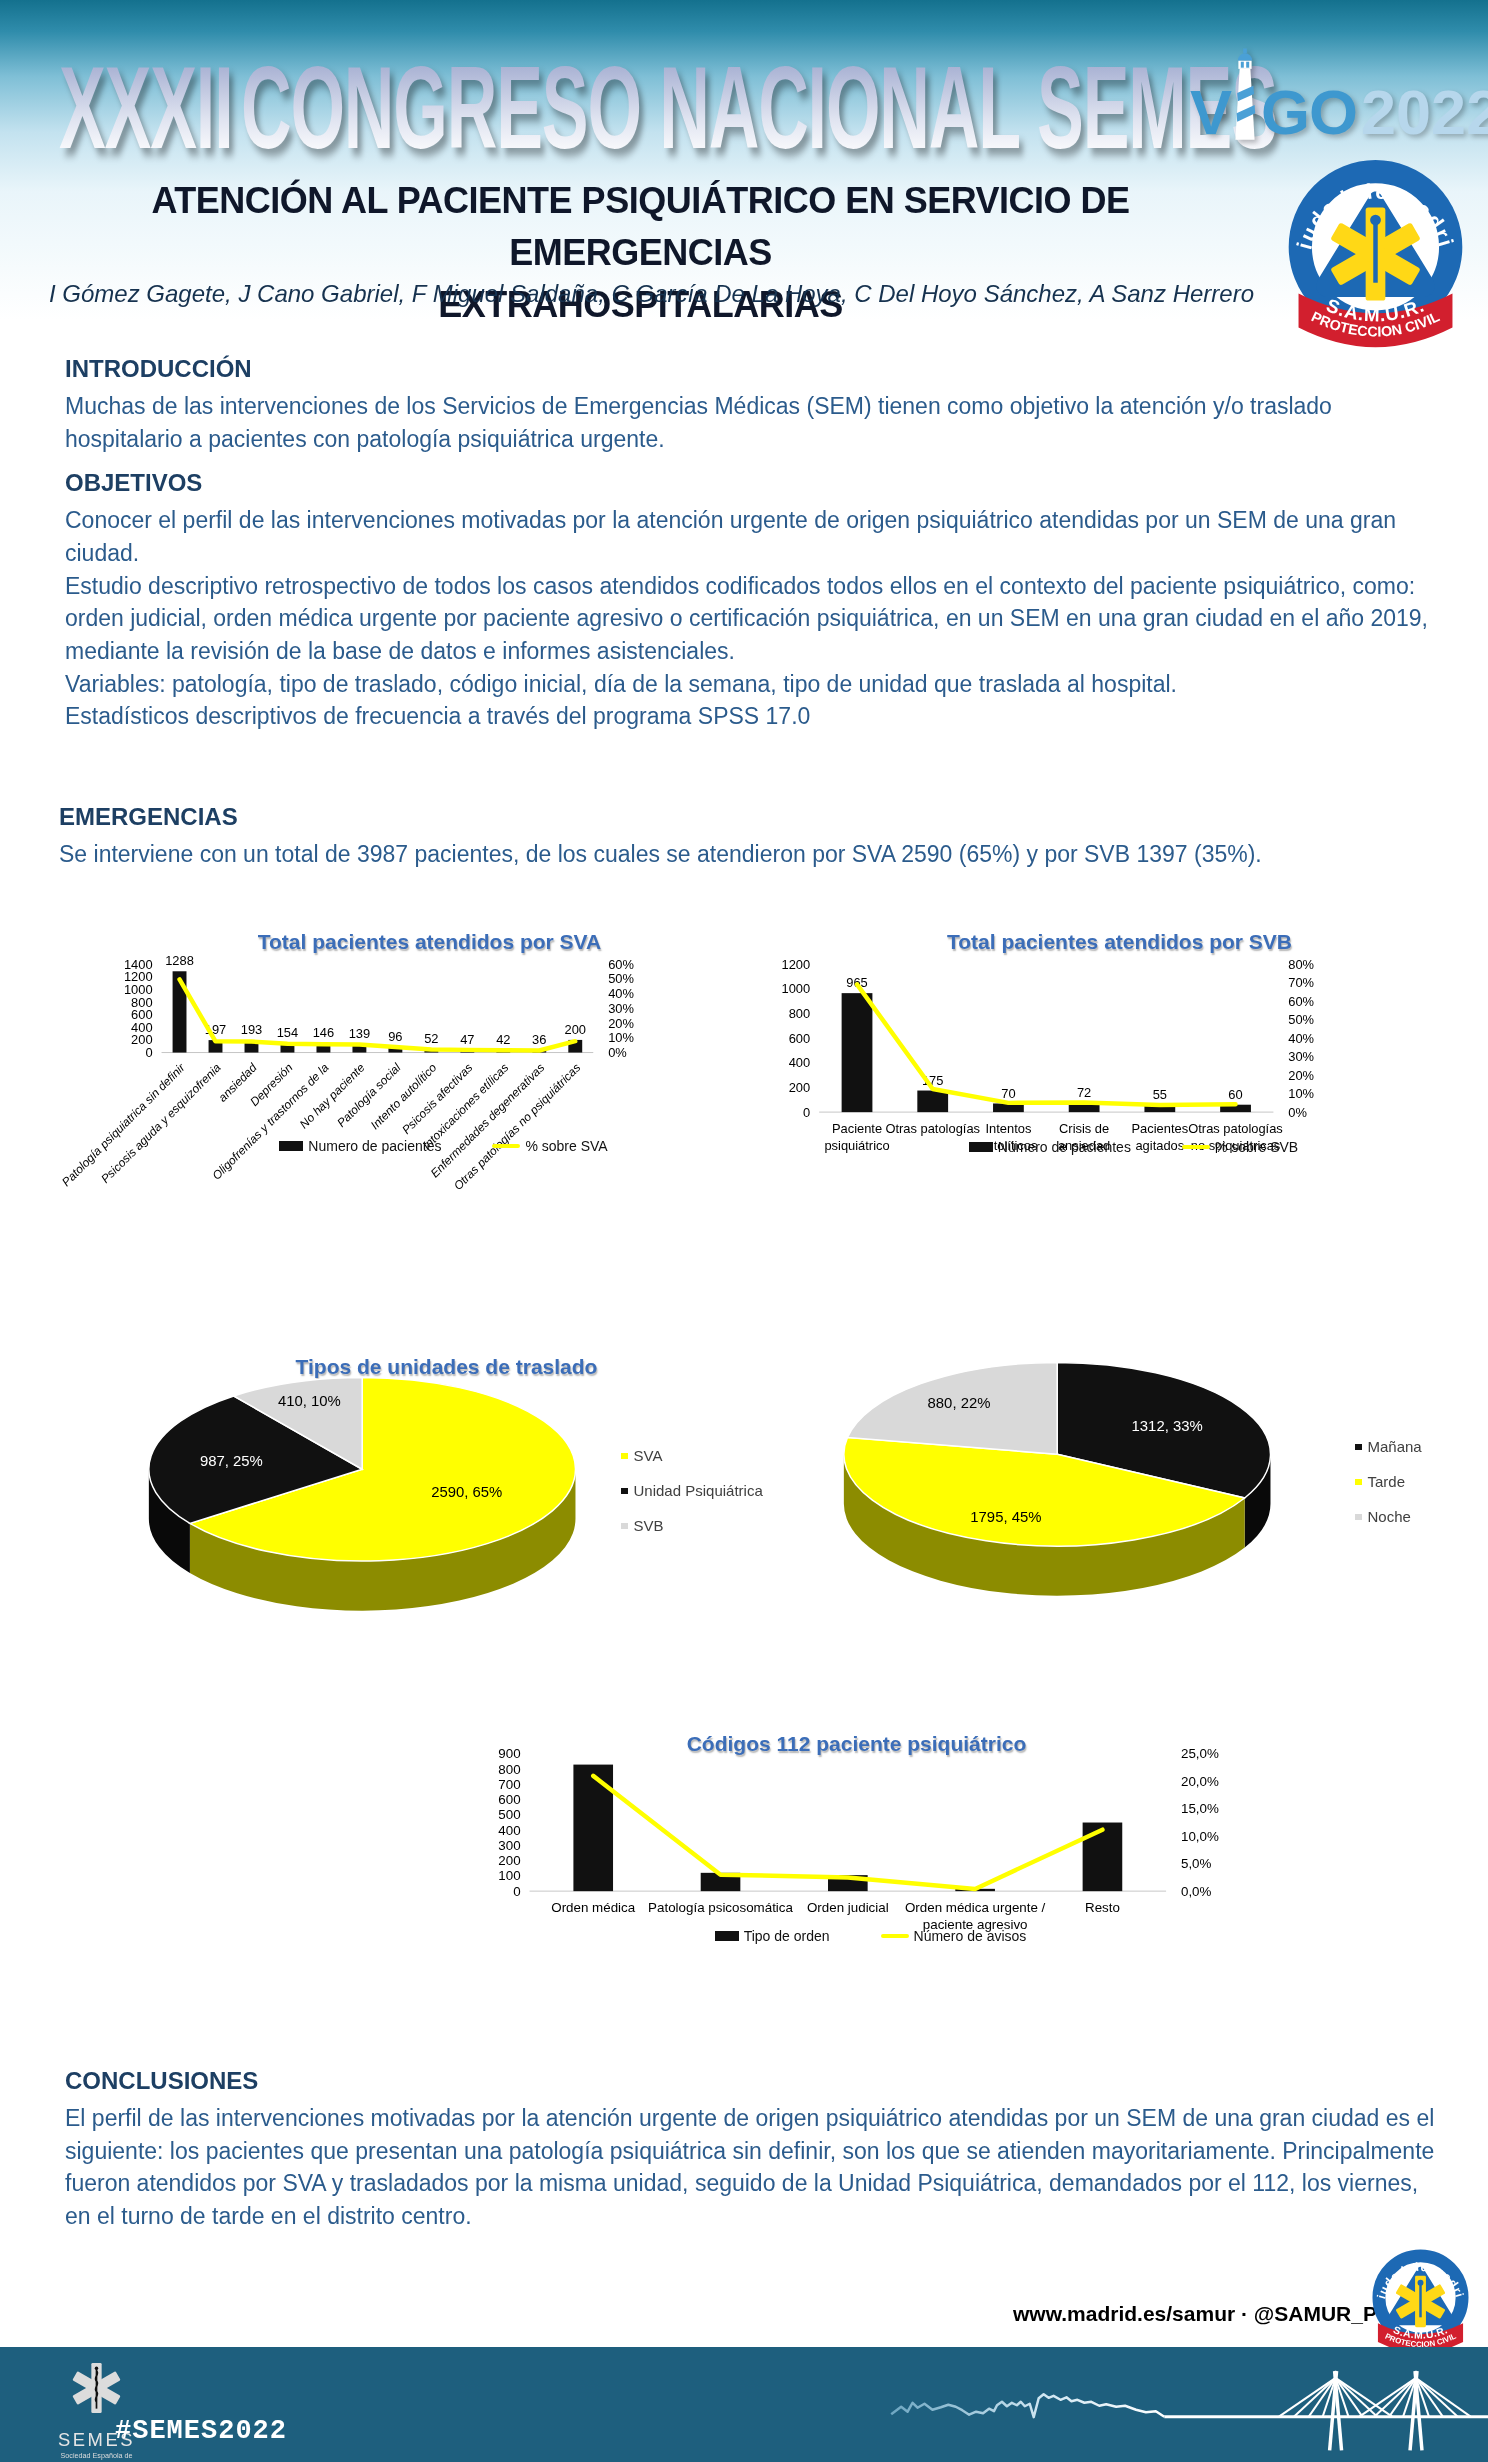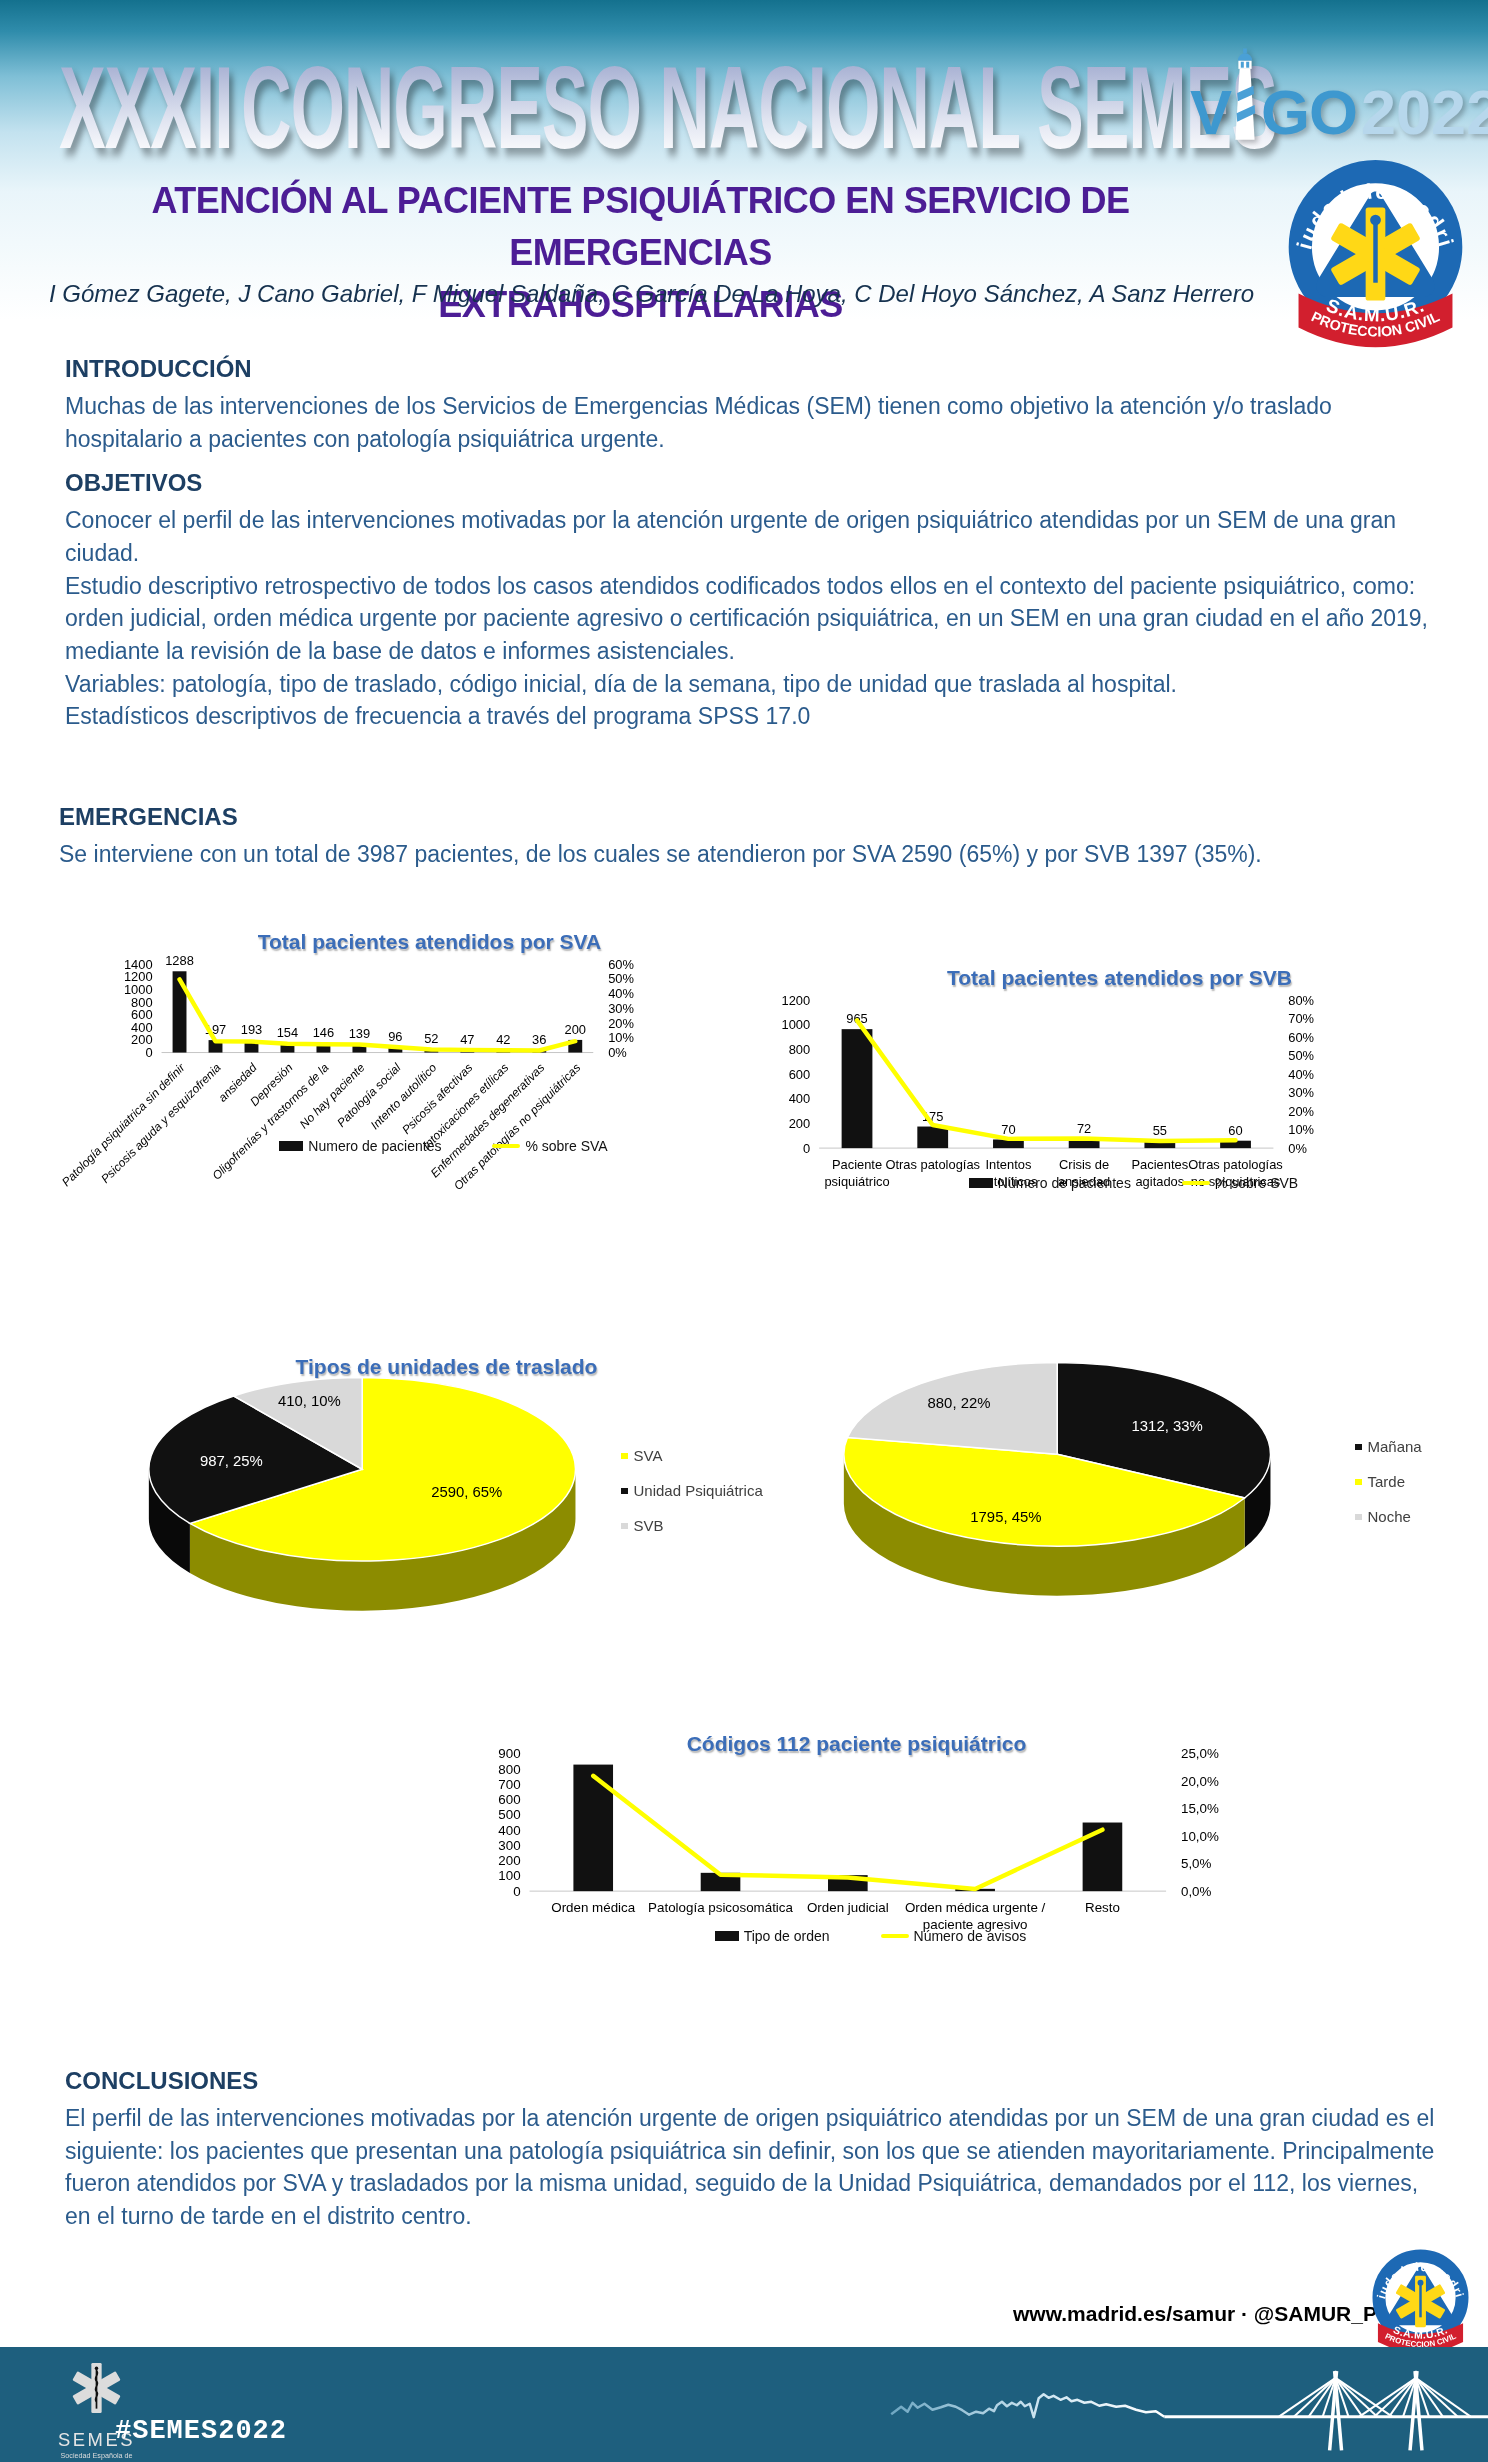--- a/index.html
+++ b/index.html
@@ -17,21 +17,21 @@
     background:linear-gradient(180deg,#9aa4cb 0%,#aab3d4 20%,#dfe3f0 58%,#ffffff 88%);
     -webkit-background-clip:text;background-clip:text;color:transparent;
     filter:drop-shadow(7px 7px 4.5px rgba(0,0,0,0.35));}
   .congress-line .gap{margin-left:14px;}
   .vigo{position:absolute;top:48px;left:1190px;display:flex;align-items:flex-end;font-weight:800;
     filter:drop-shadow(3px 3px 2.5px rgba(0,0,0,0.25));}
   .vigo .v,.vigo .go{font-size:63px;color:#3e98cf;letter-spacing:-1px;line-height:1;}
   .vigo .yr{font-size:63px;color:#b7d7ec;margin-left:4px;line-height:1;}
   .vigo .lh-svg{width:36px;height:97px;margin:0 -2px -1px -4px;}
 
-  .main-title{position:absolute;top:175px;left:30px;width:1221px;text-align:center;color:#4c1d95;
+  .main-title{position:absolute;top:175px;left:30px;width:1221px;text-align:center;color:#0f172a;
     font-weight:700;font-size:36px;line-height:1.45;letter-spacing:-0.5px;}
   .authors{position:absolute;top:280px;left:31px;width:1241px;text-align:center;font-style:italic;
     font-size:24px;color:#16324f;}
 
   .samur-top{position:absolute;top:161px;left:1286px;width:179px;}
   .samur-bottom{position:absolute;top:2250px;left:1371px;width:99px;}
 
   
   .textblock{position:absolute;color:#2b5b8c;font-size:23px;line-height:1.42;}
   .intro{top:352px;left:65px;width:1380px;}
@@ -39,21 +39,21 @@
   .conclusions{top:2064px;left:65px;width:1385px;}
   .sec-h{font-size:24px;color:#1d3f63;font-weight:700;margin:11px 0 4px 0;}
   .sec-h.first{margin-top:0;}
   .sec-b{margin:0;white-space:pre-line;}
 
   
   .chart{position:absolute;}
   .chart-title{position:absolute;left:0;right:0;text-align:center;font-size:21px;font-weight:700;
     color:#3b6db8;text-shadow:1px 1.5px 1.5px rgba(90,90,90,0.45);}
   #c-sva{top:916px;left:102px;width:655px;height:278px;}
-  #c-svb{top:952px;left:772px;width:695px;height:278px;}
+  #c-svb{top:916px;left:772px;width:695px;height:278px;}
   #c-112{top:1710px;left:472px;width:769px;height:268px;}
   #c-sva .chart-title{top:14px;}
   #c-svb .chart-title{top:14px;}
   #c-112 .chart-title{top:22px;}
   #c-sva svg,#c-svb svg{position:absolute;top:37px;left:0;}
   #c-112 svg{position:absolute;top:35px;left:0;}
   .legend{position:absolute;left:0;right:0;display:flex;justify-content:center;gap:23px;
     font-size:14px;color:#111;align-items:center;}
   #c-sva .legend{top:222px;}
   #c-svb .legend{top:223px;}

